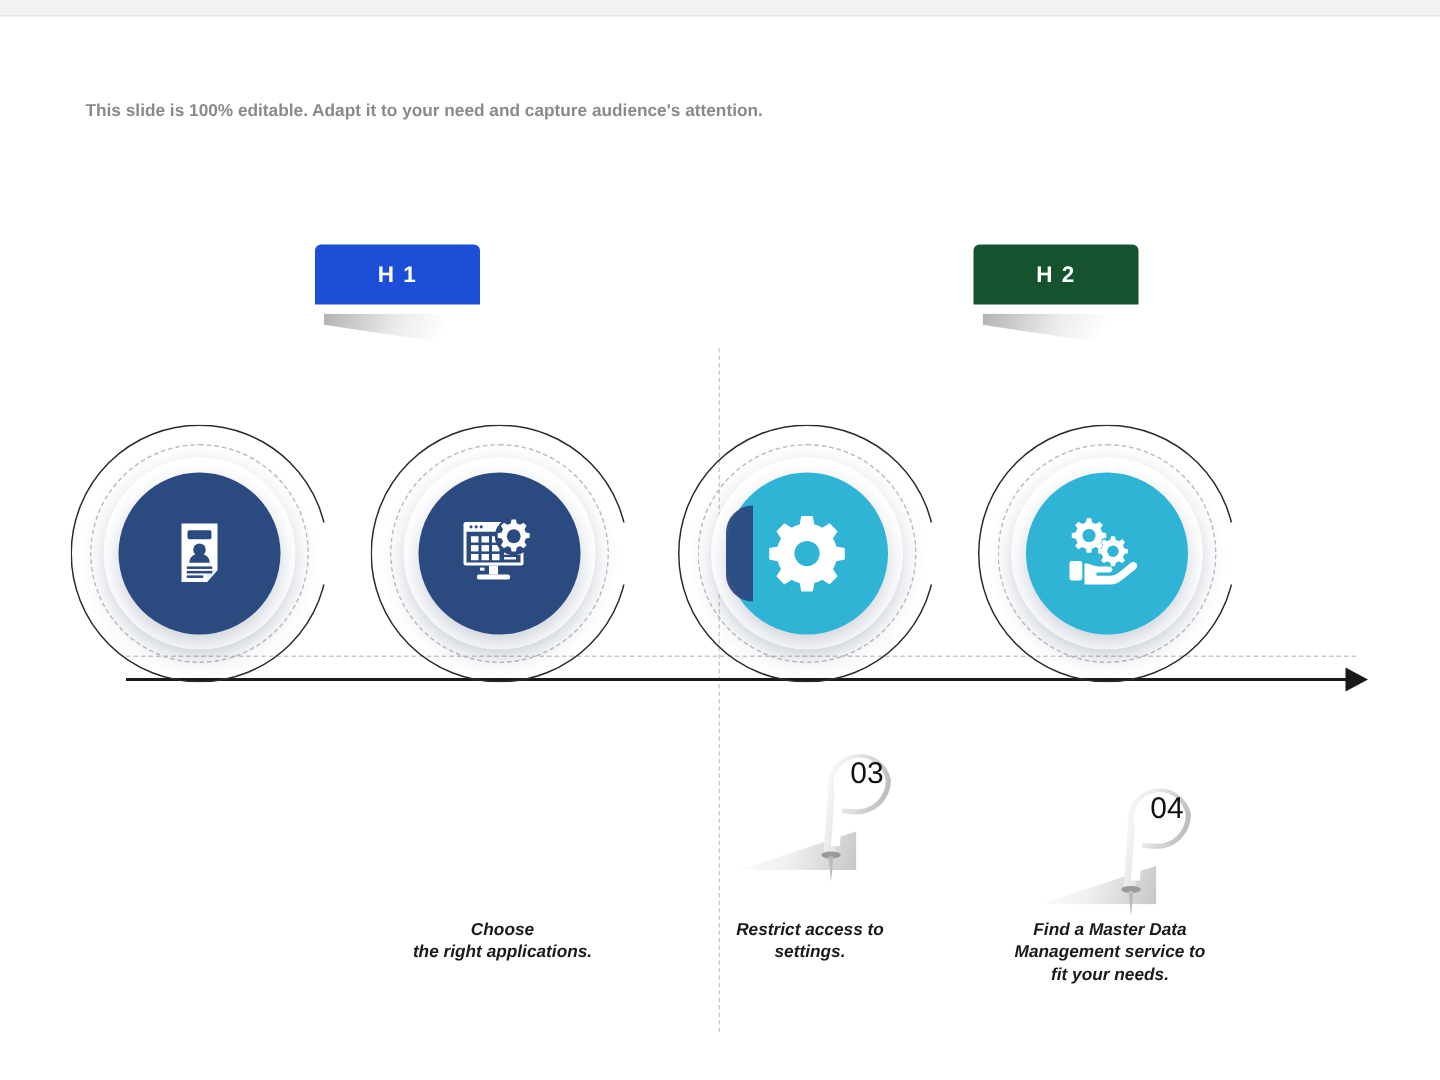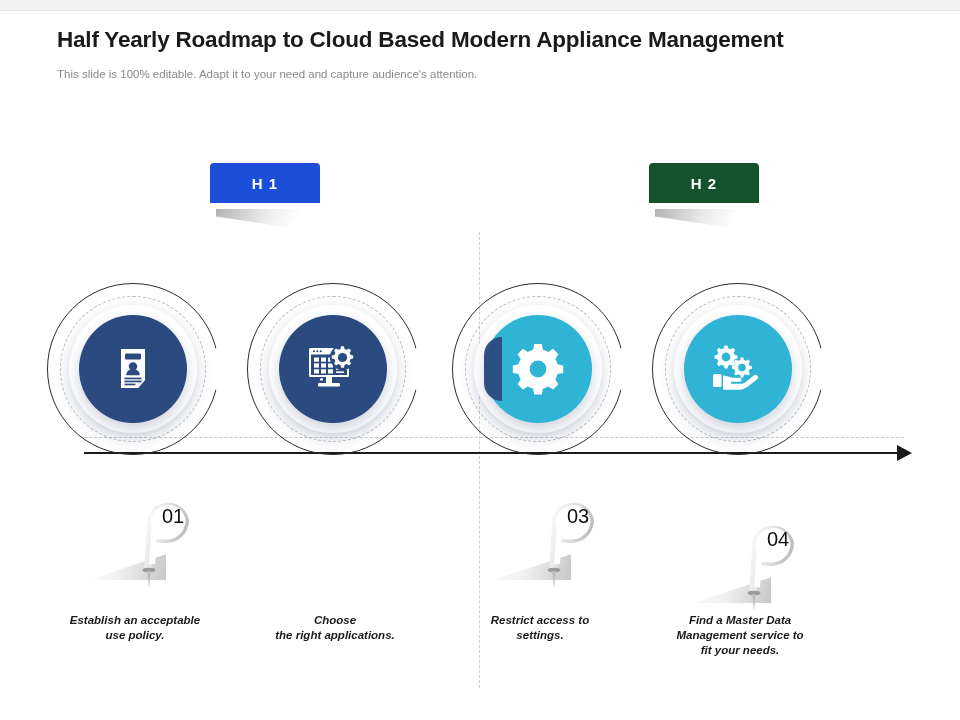--- a/index.html
+++ b/index.html
@@ -23,21 +23,21 @@
     background:#f2f2f2;border-bottom:1px solid #e6e6e6;
   }
   
   .title{
     position:absolute;left:57px;top:27px;
     font-size:22.5px;font-weight:bold;color:#1a1a1a;
     letter-spacing:-0.2px;white-space:nowrap;
   }
   .subtitle{
     position:absolute;left:57px;top:68px;
-    font-size:11.5px;color:#8a8a8a;font-weight:400;white-space:nowrap;
+    font-size:11.5px;color:#8a8a8a;font-weight:700;white-space:nowrap;
   }
   
   .divider{
     position:absolute;left:479px;top:232px;width:0;height:456px;
     border-left:1px dashed #cfcfcf;
   }
   
   .hbadge{
     position:absolute;width:116px;height:46px;
     border-radius:7px 7px 0 0;
@@ -141,21 +141,20 @@
   #cap-3{left:440px;top:613px;}
   #cap-4{left:640px;top:613px;text-align:center;}
 </style>
 </head>
 <body>
 
 <div id="slide">
 
   <div class="topband"></div>
 
-  <div class="title">Half Yearly Roadmap to Cloud Based Modern Appliance Management</div>
   <div class="subtitle">This slide is 100% editable. Adapt it to your need and capture audience's attention.</div>
 
   <div class="divider"></div>
 
   <div class="hbadge" id="hbadge-1">
     <div class="shadowtail"></div>
     <span>H 1</span>
   </div>
   <div class="hbadge" id="hbadge-2">
     <div class="shadowtail"></div>
@@ -244,37 +243,20 @@
         <g transform="translate(33,24.5)">
           <path fill="#ffffff" d="M-1.3 -10 h2.6 l.52 2.45c.78.2 1.52.5 2.18.92l2.13-1.35 1.87 1.87-1.35 2.13c.42.66.72 1.4.92 2.18l2.45.52v2.6l-2.45.52c-.2.78-.5 1.52-.92 2.18l1.35 2.13-1.87 1.87-2.13-1.35c-.66.42-1.4.72-2.18.92l-.52 2.45h-2.6l-.52-2.45a8.1 8.1 0 0 1-2.18-.92l-2.13 1.35-1.87-1.87 1.35-2.13a8.1 8.1 0 0 1-.92-2.18l-2.45-.52v-2.6l2.45-.52c.2-.78.5-1.52.92-2.18l-1.35-2.13 1.87-1.87 2.13 1.35c.66-.42 1.4-.72 2.18-.92z"></path>
           <circle cx="0" cy="0" r="3.8" fill="#2fb4d6"></circle>
         </g>
         <rect x="4" y="31" width="8.5" height="13" rx="1.6" fill="#ffffff"></rect>
         <path fill="#ffffff" d="M14 32.5c3.3 0 6.6 2.2 9.6 2.2h6.6c1.5 0 2.4.9 2.4 2s-.95 2-2.4 2h-8.2v2.1h9.4c2.8 0 4.6-1.25 6.6-2.9l6.7-5.5c1.3-1.05 3.1-.85 3.95.35.85 1.2.5 2.85-.8 3.85l-8.9 7c-2.6 2.05-4.9 3.1-8.25 3.1H14z"></path>
       </svg>
     </div>
   </div>
 
-  <div class="pin" id="pin-1">
-    <div class="pin-shadow"></div>
-    <svg width="78" height="110" viewBox="0 0 78 110" aria-hidden="true">
-      <defs>
-        <linearGradient id="pg1" x1="0" y1="0" x2="1" y2="0.4">
-          <stop offset="0" stop-color="#ffffff"></stop>
-            <stop offset=".45" stop-color="#e7e7e7"></stop>
-          <stop offset="1" stop-color="#b8b8b8"></stop>
-        </linearGradient>
-      </defs>
-      <path d="M16 84 L19 44 A21 21 0 1 1 61 36 A23 23 0 0 1 37 59 L26 58 L24 85 Z" fill="url(#pg1)"></path>
-      <path d="M21 80 L23.5 44 A17.5 17.5 0 1 1 57.5 36.5 A19 19 0 0 1 37 55.5 L28.5 55 L27 80 Z" fill="#ffffff"></path>
-      <ellipse cx="21" cy="86" rx="6.5" ry="2.3" fill="#9a9a9a"></ellipse>
-      <path d="M19.3 87 L21 104 L22.7 87 Z" fill="#bcbcbc"></path>
-    </svg>
-    <div class="pin-num">01</div>
-  </div>
 
 
   <div class="pin" id="pin-3">
     <div class="pin-shadow"></div>
     <svg width="78" height="110" viewBox="0 0 78 110" aria-hidden="true">
       <defs>
         <linearGradient id="pg3" x1="0" y1="0" x2="1" y2="0.4">
           <stop offset="0" stop-color="#ffffff"></stop>
             <stop offset=".45" stop-color="#e7e7e7"></stop>
           <stop offset="1" stop-color="#b8b8b8"></stop>
@@ -299,18 +281,17 @@
         </linearGradient>
       </defs>
       <path d="M16 84 L19 44 A21 21 0 1 1 61 36 A23 23 0 0 1 37 59 L26 58 L24 85 Z" fill="url(#pg4)"></path>
       <path d="M21 80 L23.5 44 A17.5 17.5 0 1 1 57.5 36.5 A19 19 0 0 1 37 55.5 L28.5 55 L27 80 Z" fill="#ffffff"></path>
       <ellipse cx="21" cy="86" rx="6.5" ry="2.3" fill="#9a9a9a"></ellipse>
       <path d="M19.3 87 L21 104 L22.7 87 Z" fill="#bcbcbc"></path>
     </svg>
     <div class="pin-num">04</div>
   </div>
 
-  <div class="caption" id="cap-1">Establish  an acceptable<br>use policy.</div>
   <div class="caption" id="cap-2">Choose<br>the right applications.</div>
   <div class="caption" id="cap-3">Restrict  access  to<br>settings.</div>
   <div class="caption" id="cap-4">Find a Master Data<br>Management service  to<br>fit your needs.</div>
 
 </div>
 
 </body></html>

